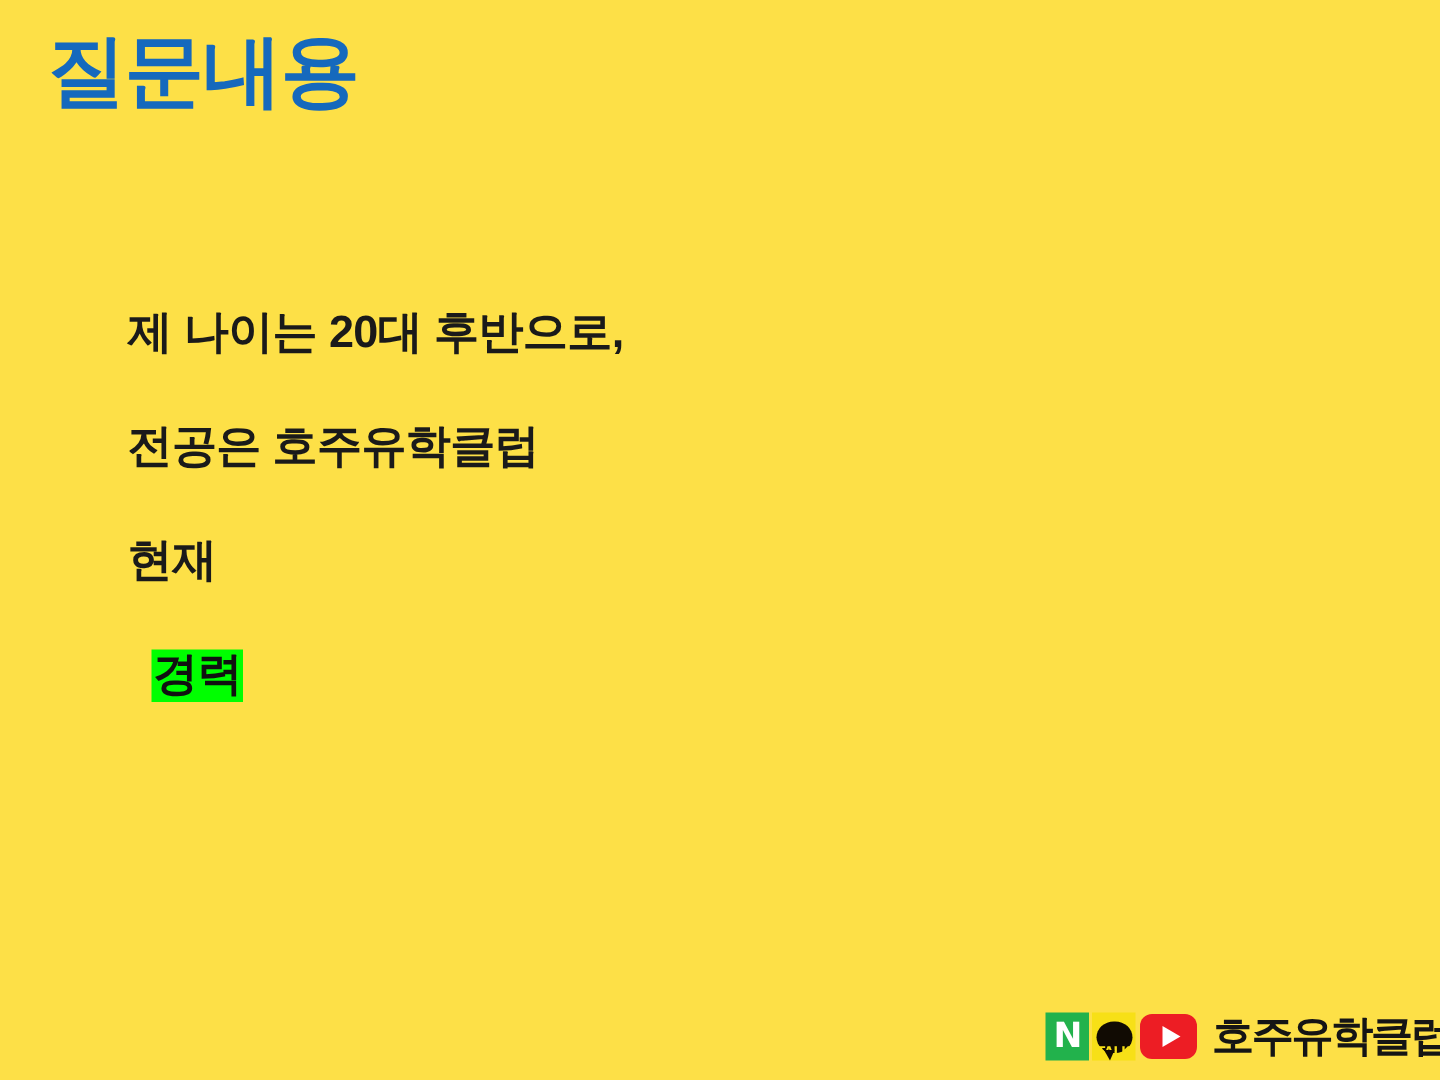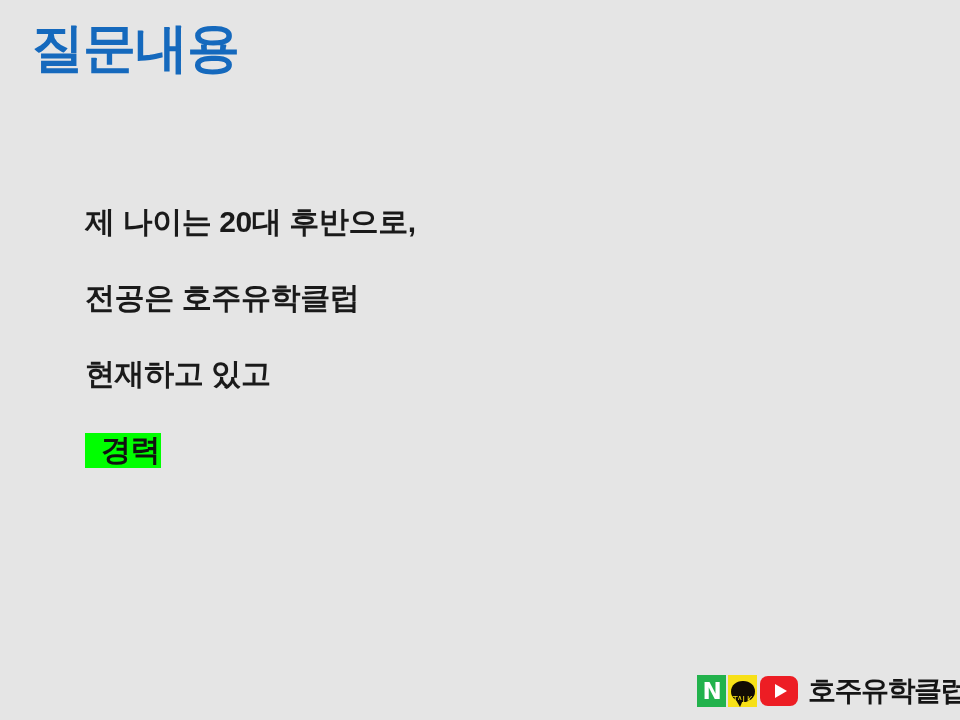--- a/index.html
+++ b/index.html
@@ -13,21 +13,21 @@
     background: #ffffff;
     font-family: "Liberation Sans", "DejaVu Sans", sans-serif;
     overflow: hidden;
     position: relative;
   }
 
   .slide {
     position: relative;
     width: 960px;
     height: 720px;
-    background: #e5e5e5;
+    background: #fde047;
   }
 
   
   .slide-title {
     position: absolute;
     left: 31px;
     top: 18px;
     font-size: 53px;
     font-weight: 700;
     color: #1569bd;
@@ -61,22 +61,22 @@
   }
   .seg.red {
     color: #e8190f;
   }
   .seg.black {
     color: #1a1a1a;
   }
   .seg.hl-green {
     background: #00ff00;
     color: #111111;
-    padding: 2px 1px 3px 16px;
-    margin: -2px 0 0 0;
+    padding: 2px 1px 3px 1px;
+    margin: -2px 0 0 16px;
   }
 
   
   .logo-bar {
     position: absolute;
     left: 697px;
     top: 673px;
     display: flex;
     align-items: center;
     height: 36px;
@@ -125,21 +125,21 @@
     bottom: -5px;
     width: 0;
     height: 0;
     border-left: 4px solid transparent;
     border-right: 3px solid transparent;
     border-top: 7px solid #110b03;
   }
   .kakao-bubble .talk-text {
     color: #f7e017;
     font-size: 8px;
-    font-weight: 400;
+    font-weight: 700;
     letter-spacing: 0px;
     font-family: "DejaVu Sans", sans-serif;
     line-height: 1;
     margin-top: 20px;
   }
 
   .logo-youtube {
     width: 38px;
     height: 30px;
     background: #ed1d24;
@@ -181,21 +181,20 @@
     <div class="body-line">
       <span class="seg black">제 나이는 20대 후반으로,</span>
     </div>
 
     <div class="body-line">
       <span class="seg black">전공은 호주유학클럽</span>
     </div>
 
     <div class="body-line">
       <span class="seg black">현재 </span>
-      <span class="seg black">하고 있고</span>
     </div>
 
     <div class="body-line">
       <span class="seg hl-green">경력</span>
     </div>
 
   </div>
 
   <div class="logo-bar">
 

